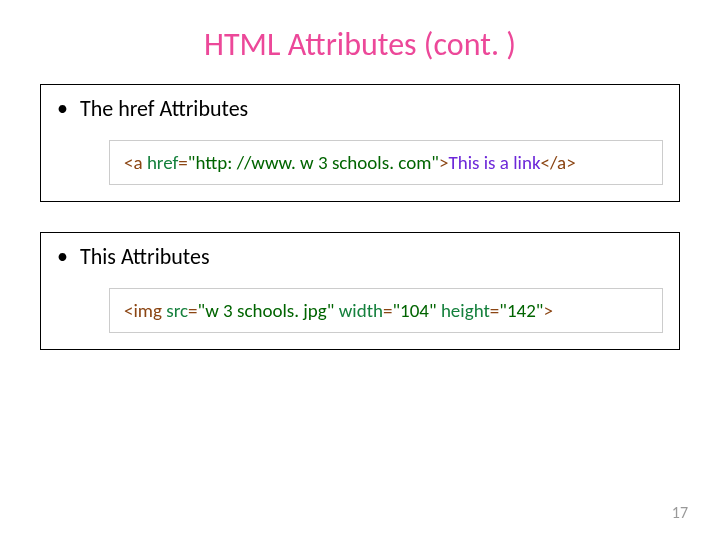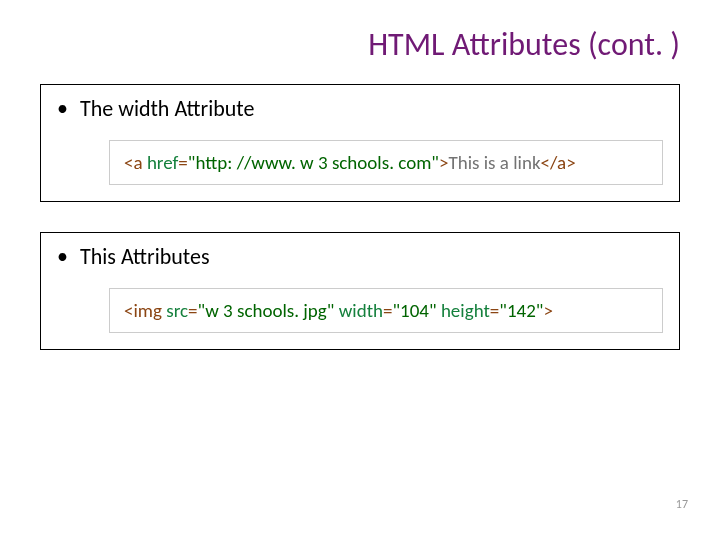--- a/index.html
+++ b/index.html
@@ -11,22 +11,22 @@
       width: 720px;
       height: 540px;
       background: #fff;
       font-family: Calibri, Arial, sans-serif;
       position: relative;
       padding: 20px 40px;
     }
     .title {
       font-size: 32px;
       font-weight: 400;
-      text-align: right;
-      color: #701a75;
+      text-align: center;
+      color: #ec4899;
       margin-bottom: 20px;
       margin-top: 5px;
     }
     .section-box {
       border: 1px solid #000;
       padding: 10px 16px 16px 16px;
       margin-bottom: 30px;
     }
     .bullet-line {
       font-size: 22px;
@@ -46,39 +46,39 @@
     .code-tag {
       color: #8B4513;
     }
     .code-attr {
       color: #15803d;
     }
     .code-value {
       color: #006400;
     }
     .code-text {
-      color: #737373;
+      color: #6d28d9;
       margin-top: 32px;
     }
     .page-number {
       position: absolute;
-      bottom: 29px;
+      bottom: 18px;
       right: 32px;
-      font-size: 12px;
+      font-size: 16px;
       color: #999;
     }
   </style>
 </head>
 <body>
 
 <div class="title">HTML Attributes (cont. )</div>
 
 <div class="section-box">
   <div class="bullet-line">
-    <span class="bullet">•</span><span>The width Attribute</span>
+    <span class="bullet">•</span><span>The href Attributes</span>
   </div>
   <div class="code-box">
     <span class="code-tag">&lt;</span><span class="code-tag">a</span><span> </span><span class="code-attr">href</span><span class="code-tag">=</span><span class="code-value">"http: //www. w 3 schools. com"</span><span class="code-tag">&gt;</span><span class="code-text">This is a link</span><span class="code-tag">&lt;/</span><span class="code-tag">a</span><span class="code-tag">&gt;</span>
   </div>
 </div>
 
 <div class="section-box">
   <div class="bullet-line">
     <span class="bullet">•</span><span>This Attributes</span>
   </div>

